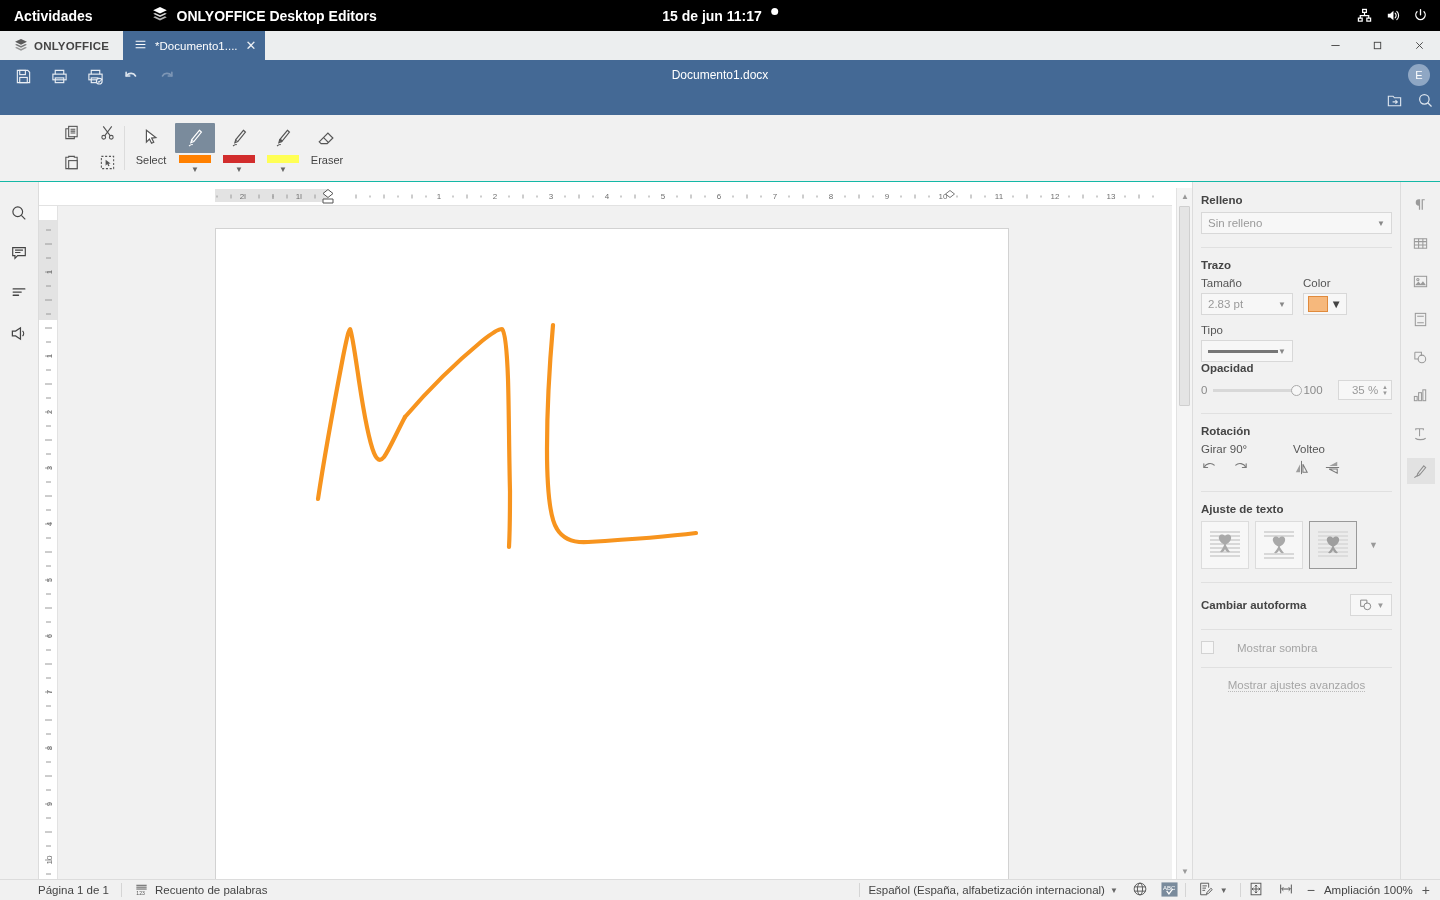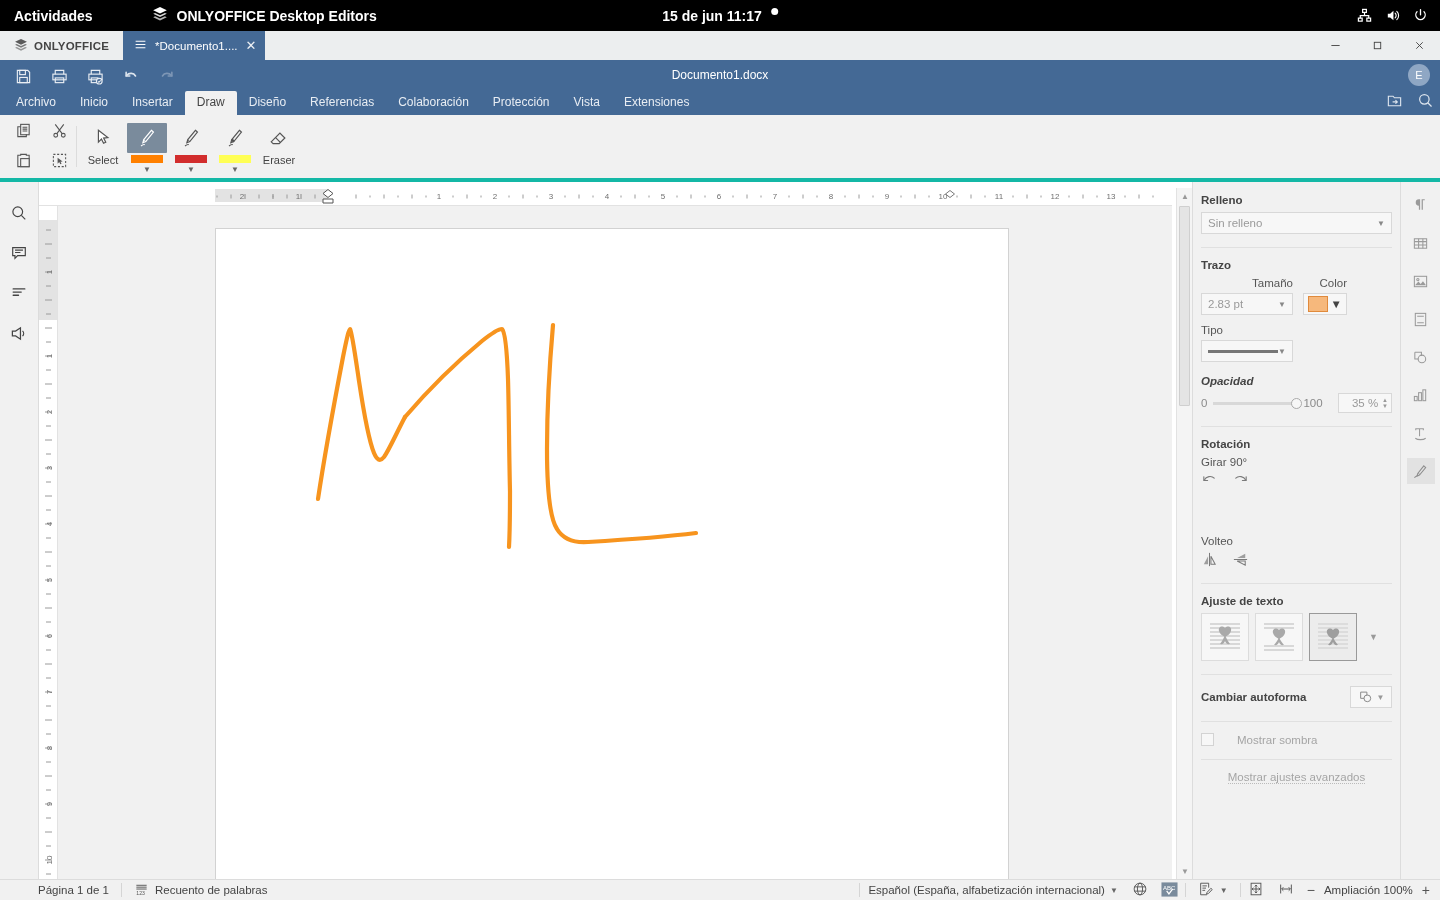--- a/index.html
+++ b/index.html
@@ -80,22 +80,22 @@
     line-height: 15px;
   }
   .menutab.active { background: #f1f1f1; color: #444; border-radius: 2px 2px 0 0; }
   .header-right {
     position: absolute; right: 6px; top: 32px; display: flex; align-items: center; gap: 14px;
   }
 
   
   .ribbon {
     position: absolute; top: 115px; left: 0; width: 1440px; height: 67px;
-    background: #f1f1f1; border-bottom: 4px solid #14b8a6;
-    display: flex; align-items: stretch;
+    background: #f1f1f1; border-bottom: 1px solid #14b8a6;
+    display: flex; align-items: stretch; padding-left: 48px;
   }
   .clip-group {
     width: 72px; display: grid; grid-template-columns: 36px 36px; grid-template-rows: 30px 30px;
     align-content: center; padding-left: 8px;
   }
   .icon-btn {
     display: flex; align-items: center; justify-content: center;
     width: 30px; height: 28px; cursor: pointer;
   }
   .ribbon-sep { width: 1px; background: #dcdcdc; margin: 11px 4px; }
@@ -351,32 +351,20 @@
           </svg>
       </div>
       <div class="qa-btn">
         <svg width="18" height="18" viewBox="0 0 20 20" fill="none" stroke="#7d96b5" stroke-width="1.8" stroke-linecap="round">
           <path d="M15 9.5C12 6 7 6.5 5 10"></path>
             <path d="M15.4 6v4h-4"></path>
           </svg>
       </div>
     </div>
     <div class="avatar">E</div>
-    <div class="menutabs">
-      <div class="menutab">Archivo</div>
-      <div class="menutab">Inicio</div>
-      <div class="menutab">Insertar</div>
-      <div class="menutab active">Draw</div>
-      <div class="menutab">Diseño</div>
-      <div class="menutab">Referencias</div>
-      <div class="menutab">Colaboración</div>
-      <div class="menutab">Protección</div>
-      <div class="menutab">Vista</div>
-      <div class="menutab">Extensiones</div>
-    </div>
     <div class="header-right">
       <span>
         <svg width="17" height="17" viewBox="0 0 18 18" fill="none" stroke="#dde5ee" stroke-width="1.2">
           <path d="M2.5 4.5h5l1.4 1.6h6.6v8.4h-13z"></path>
             <path d="M7 10.5h5M10 8.6l2 1.9-2 1.9"></path>
           </svg>
       </span>
       <span>
         <svg width="17" height="17" viewBox="0 0 18 18" fill="none" stroke="#dde5ee" stroke-width="1.3">
           <circle cx="7.8" cy="7.8" r="5"></circle>
@@ -607,21 +595,21 @@
 
     <div class="rp-title">Relleno</div>
     <div class="rp-sel">
       <span>Sin relleno</span>
       <span class="car">▼</span>
     </div>
 
     <div class="rp-div"></div>
 
     <div class="rp-title">Trazo</div>
-    <div class="rp-row" style="margin-top:2px;text-align:right;">
+    <div class="rp-row" style="margin-top:2px;">
       <div style="width:92px;">
         <div class="rp-label">Tamaño</div>
         <div class="rp-sel">
           <span>2.83 pt</span>
           <span class="car">▼</span>
         </div>
       </div>
       <div>
         <div class="rp-label">Color</div>
         <div class="colorwrap">
@@ -630,40 +618,40 @@
         </div>
       </div>
     </div>
 
     <div class="rp-label" style="margin-top:9px;">Tipo</div>
     <div class="rp-sel" style="width:92px;">
       <div class="dashline"></div>
       <span class="car">▼</span>
     </div>
 
-    <div class="rp-title" style="margin-top:13px;font-style:italic;">Opacidad</div>
+    <div class="rp-title" style="">Opacidad</div>
     <div class="slider-row">
       <span style="color:#8a8a8a;">0</span>
       <div class="track">
         <div class="knob"></div>
       </div>
       <span style="color:#8a8a8a;">100</span>
       <div class="numbox">
         <span>35 %</span>
         <span class="spin">
             <span>▲</span>
             <span>▼</span>
           </span>
       </div>
     </div>
 
     <div class="rp-div"></div>
 
     <div class="rp-title">Rotación</div>
-    <div class="rot-row" style="margin-top:4px;flex-direction:column;">
+    <div class="rot-row" style="margin-top:4px;">
       <div>
         <div class="rp-label">Girar 90°</div>
         <div class="rot-icons">
           <span>
             <svg width="17" height="17" viewBox="0 0 18 18" fill="none" stroke="#7a7a7a" stroke-width="1.2" stroke-linecap="round">
               <path d="M3.5 8.5C5.5 4.5 11 3.5 14 6.5"></path>
                 <path d="M3 5v4h4"></path>
               </svg>
           </span>
           <span>

